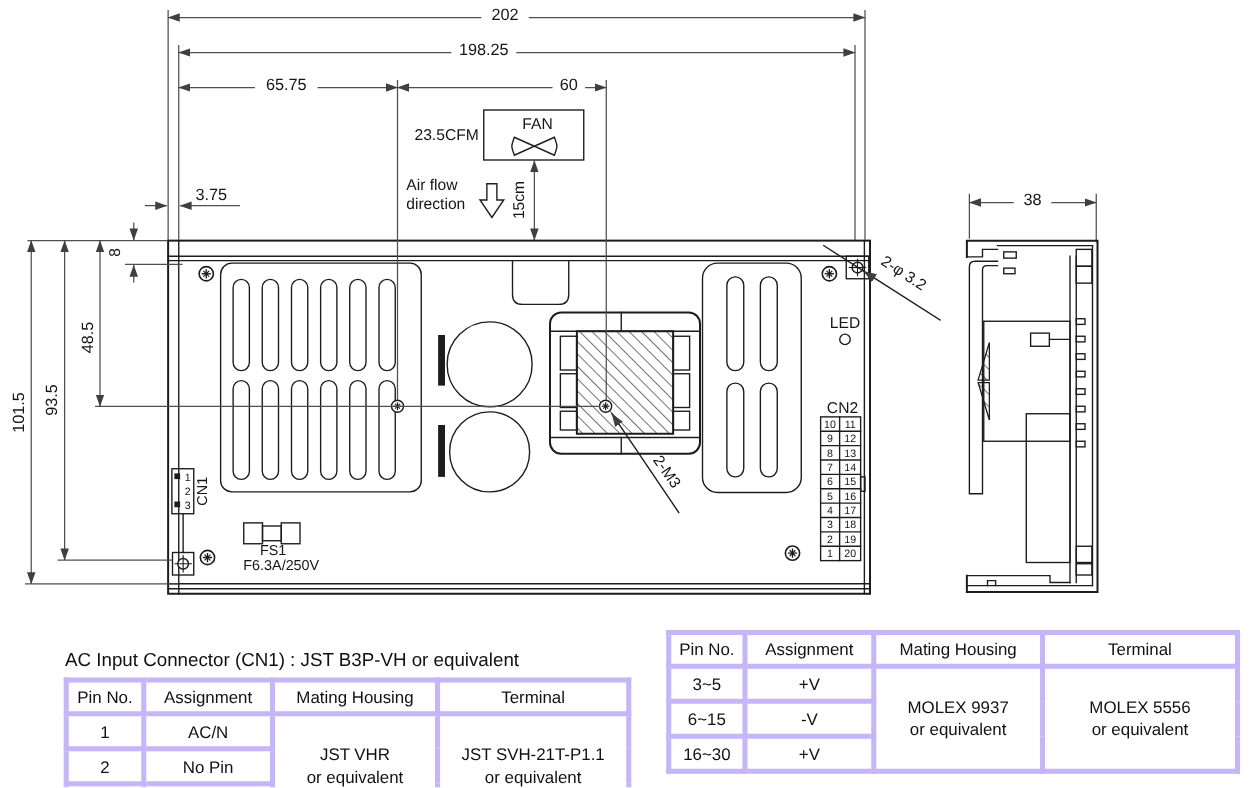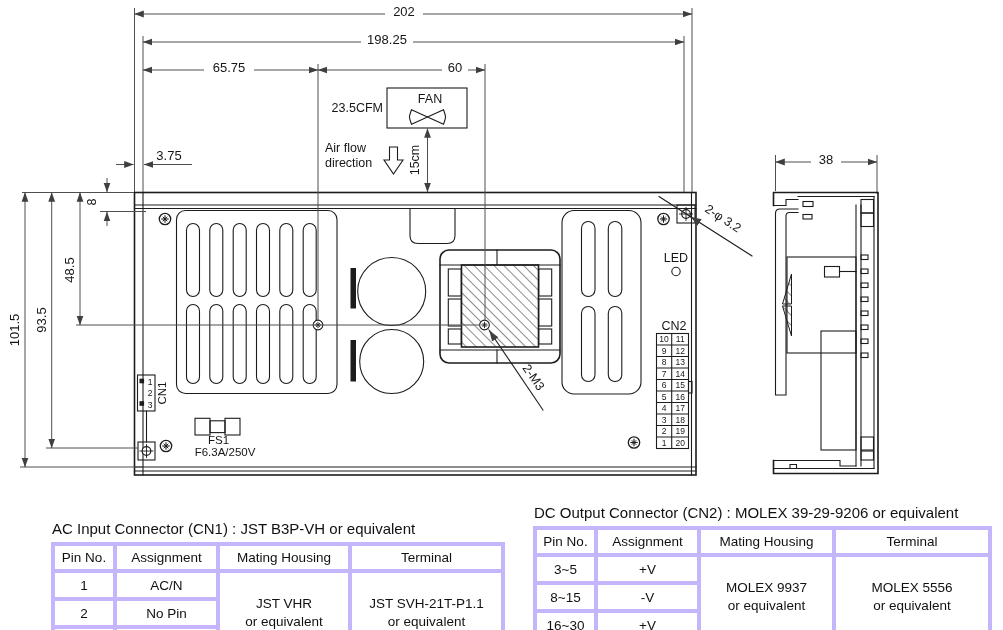--- a/index.html
+++ b/index.html
@@ -356,21 +356,20 @@
       </tr>
       <tr>
         <td>3</td>
         <td>AC/L</td>
       </tr>
     </tbody>
   </table>
 </div>
 
 <div class="tbl-wrap" style="left:533px;top:504px;">
-  <div class="tbl-title">DC Output Connector (CN2) : MOLEX 39-29-9206 or equivalent</div>
   <table class="ctable">
     <colgroup>
           <col style="width:61px">
           <col style="width:103px">
           <col style="width:135px">
           <col style="width:156px">
         </colgroup>
     <thead>
       <tr>
         <th>Pin No.</th>
@@ -382,21 +381,21 @@
     <tbody>
       <tr>
         <td>3~5</td>
         <td>+V</td>
         <td rowspan="3" class="ml">MOLEX 9937
 or equivalent</td>
         <td rowspan="3" class="ml">MOLEX 5556
 or equivalent</td>
       </tr>
       <tr>
-        <td>8~15</td>
+        <td>6~15</td>
         <td>-V</td>
       </tr>
       <tr>
         <td>16~30</td>
         <td>+V</td>
       </tr>
     </tbody>
   </table>
 </div>
 

